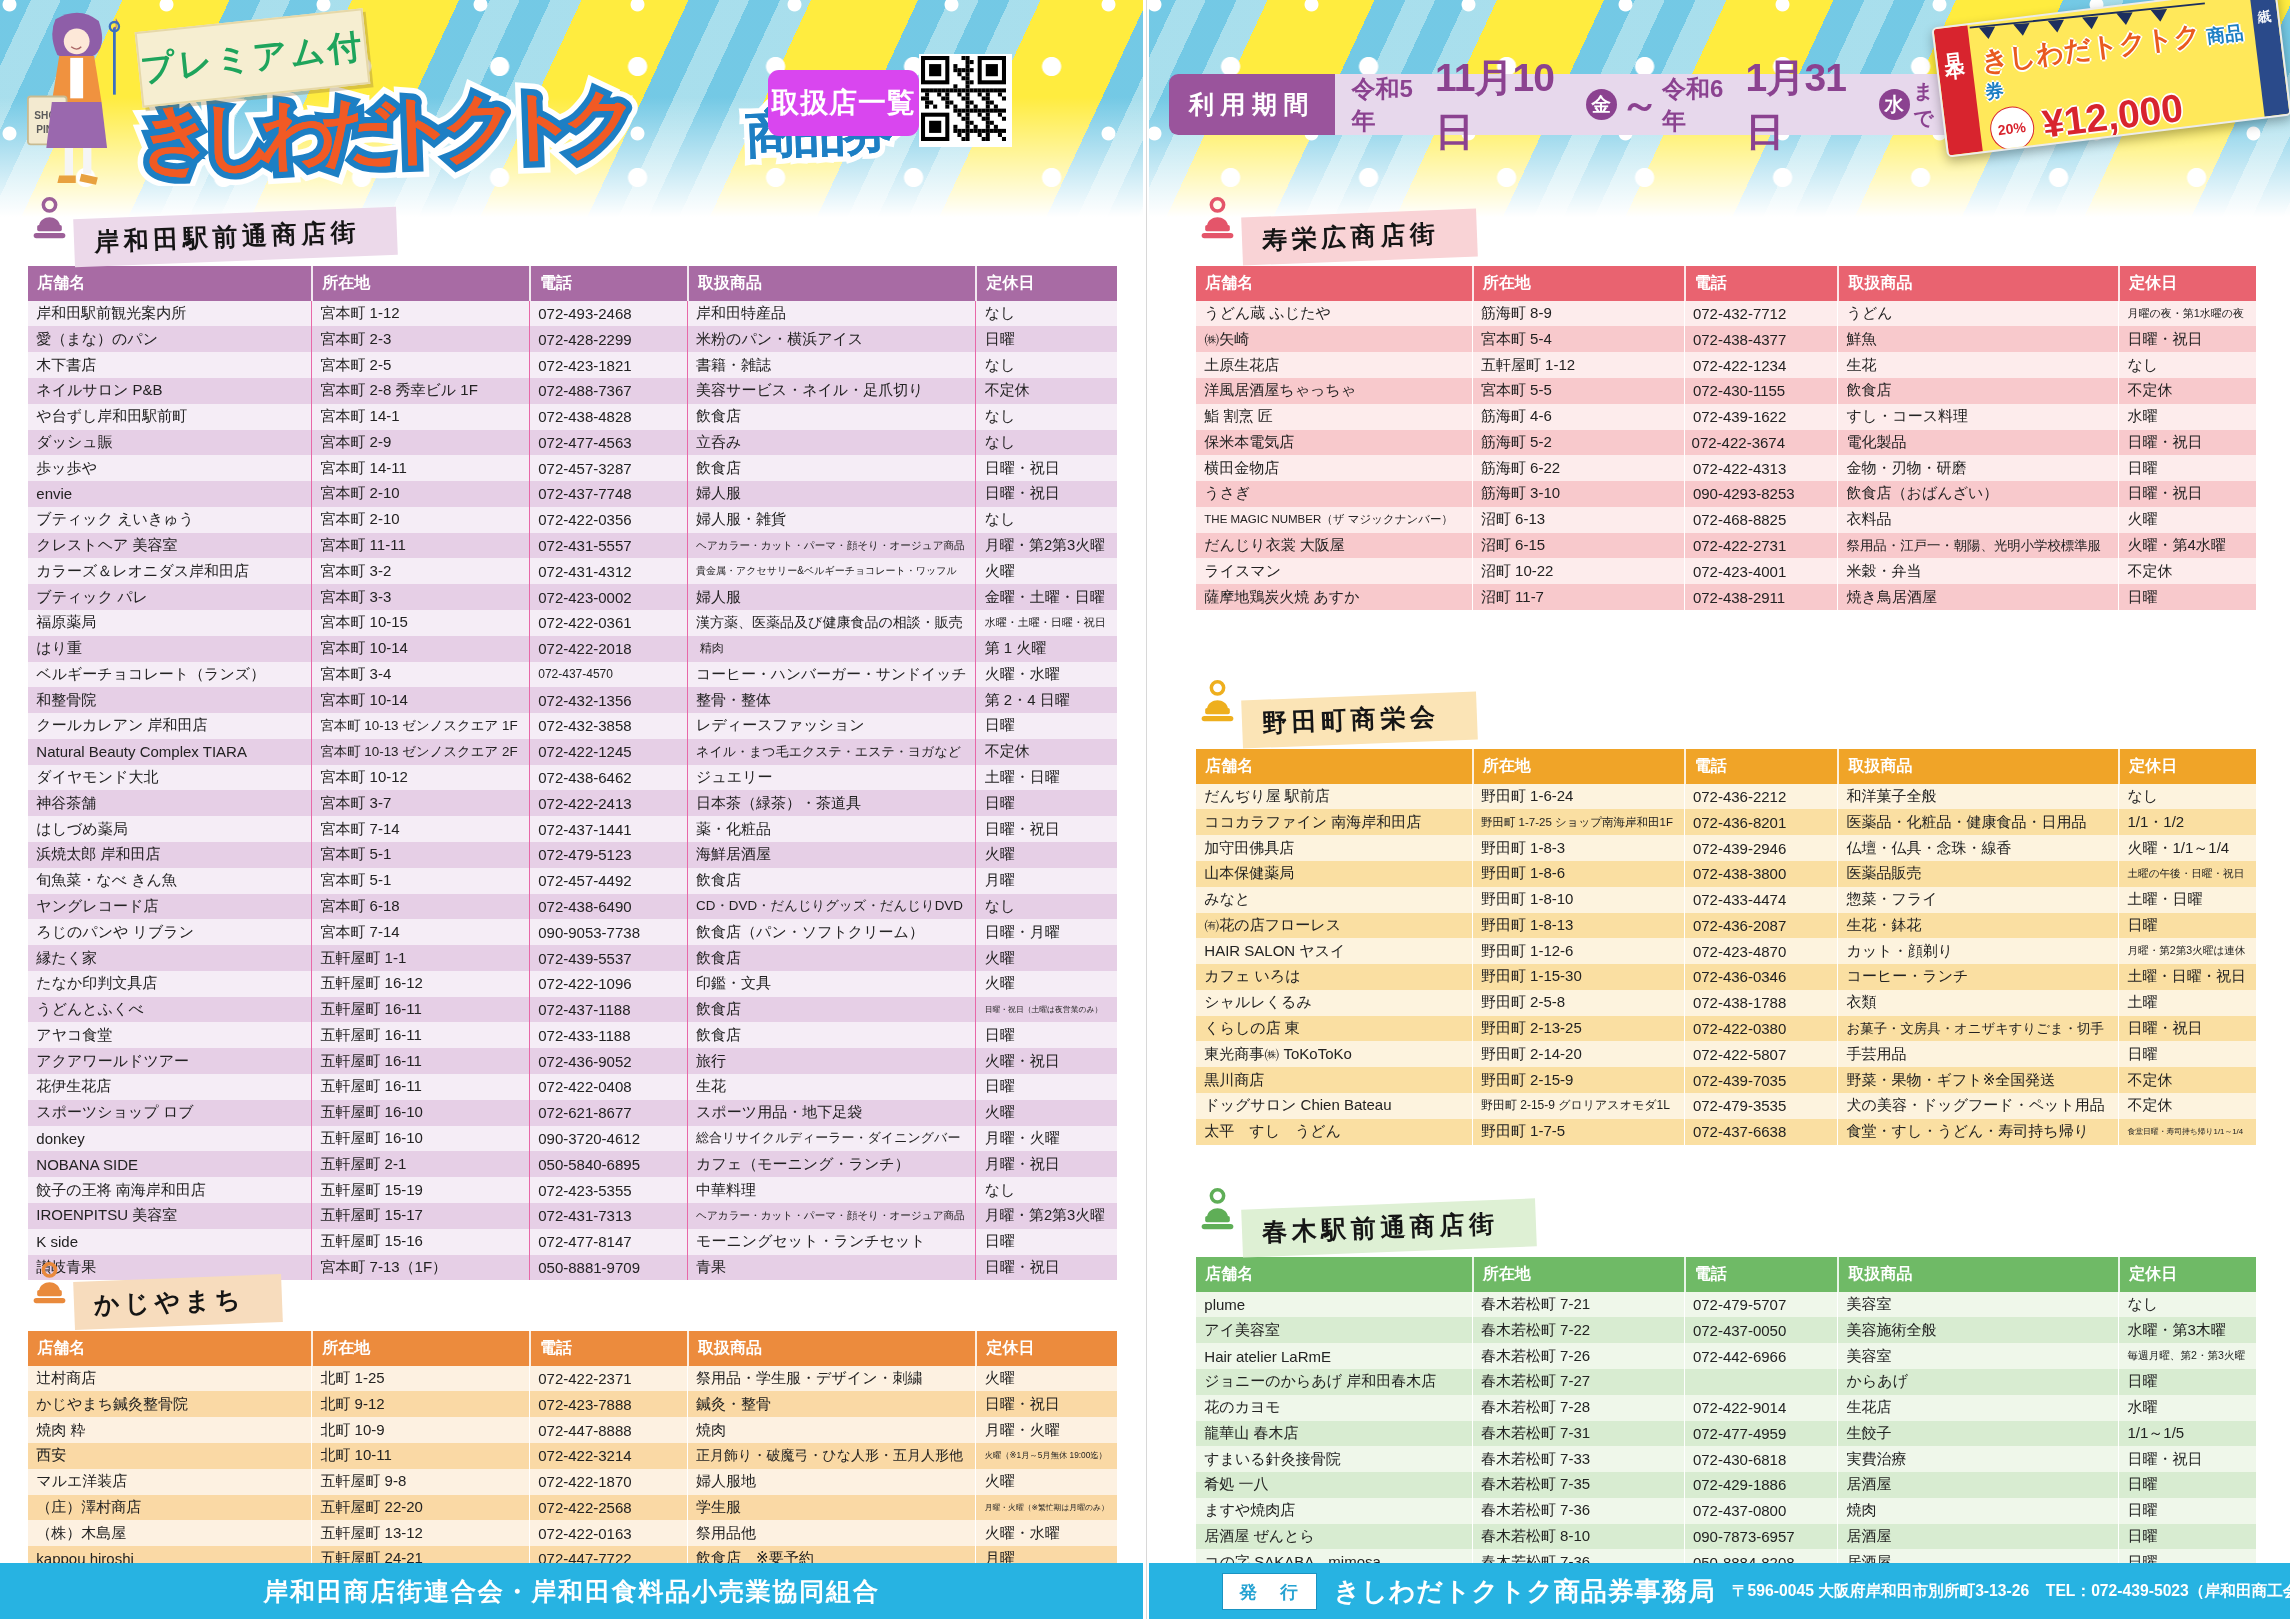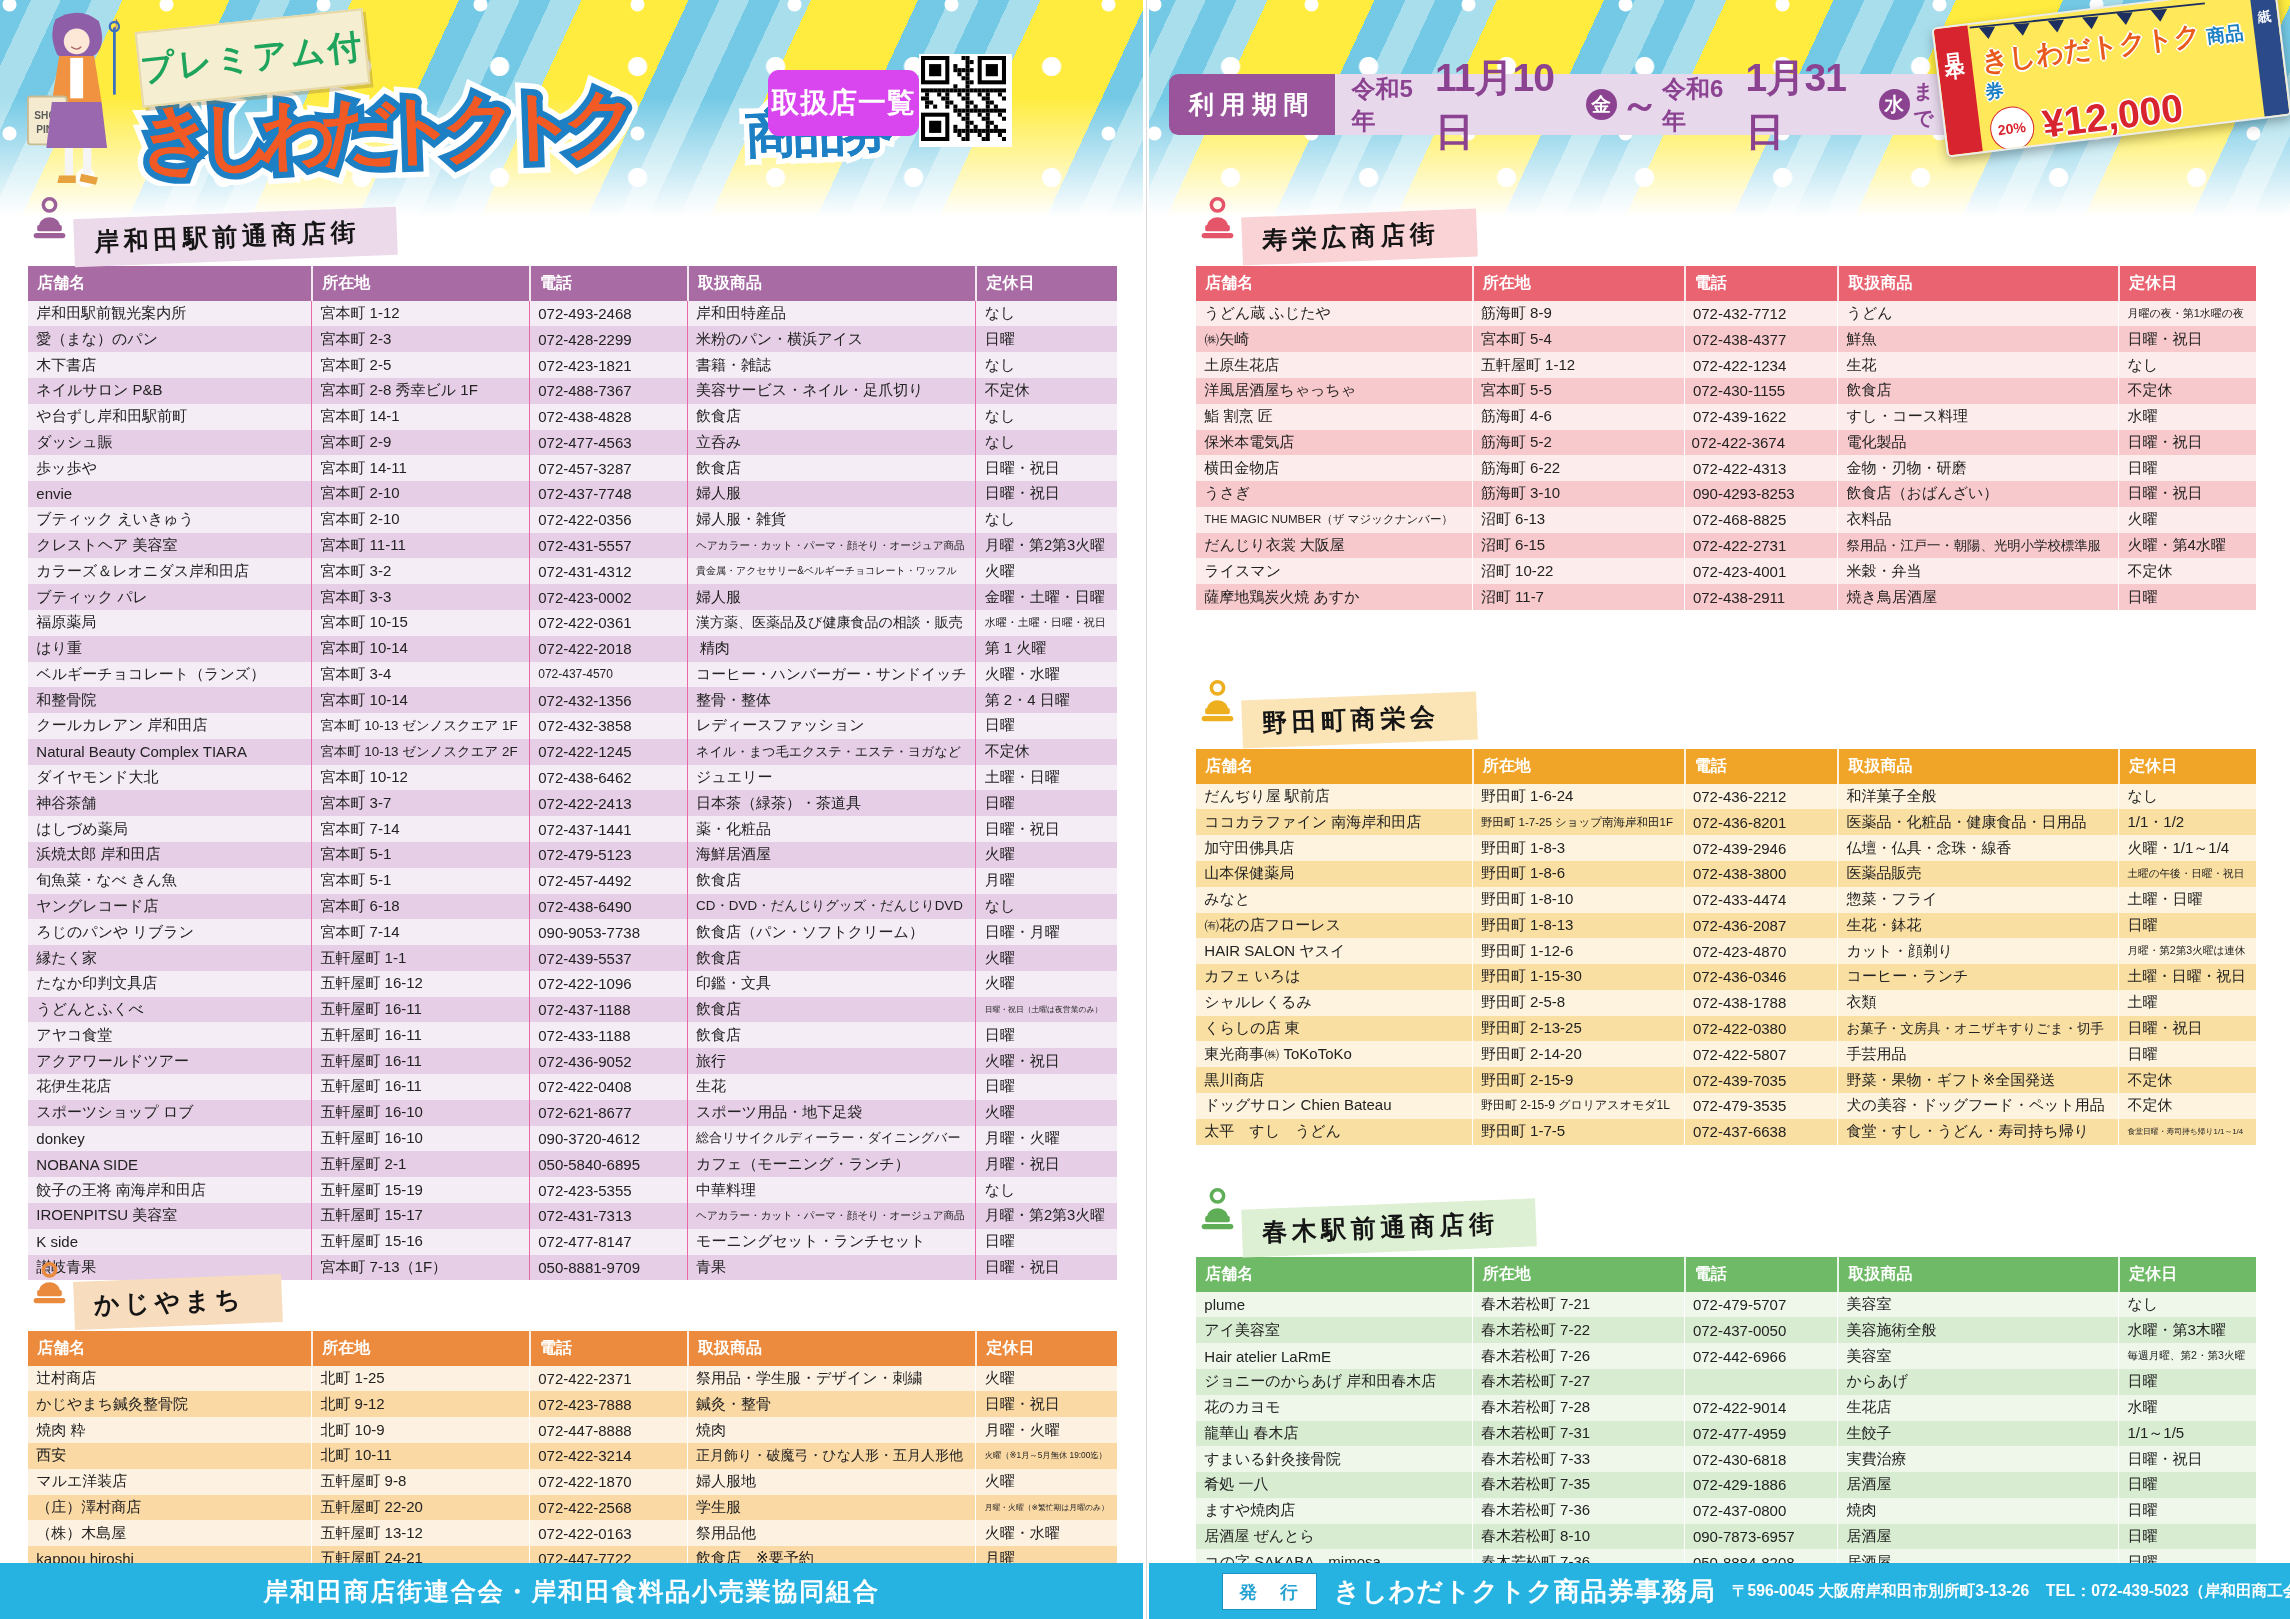--- a/index.html
+++ b/index.html
@@ -403,21 +403,21 @@
               <td style="font-size: 15px;">福原薬局</td>
               <td style="font-size: 15px;">宮本町 10-15</td>
               <td style="font-size: 15px;">072-422-0361</td>
               <td style="font-size: 14px;">漢方薬、医薬品及び健康食品の相談・販売</td>
               <td style="font-size: 11px;">水曜・土曜・日曜・祝日</td>
             </tr>
             <tr>
               <td style="font-size: 15px;">はり重</td>
               <td style="font-size: 15px;">宮本町 10-14</td>
               <td style="font-size: 15px;">072-422-2018</td>
-              <td style="font-size: 15px; padding-left: 12px;">精肉</td>
+              <td style="font-size: 12px; padding-left: 12px;">精肉</td>
               <td style="font-size: 15px;">第 1 火曜</td>
             </tr>
             <tr>
               <td style="font-size: 15px;">ベルギーチョコレート（ランズ）</td>
               <td style="font-size: 15px;">宮本町 3-4</td>
               <td style="font-size: 12px;">072-437-4570</td>
               <td style="font-size: 14.8px;">コーヒー・ハンバーガー・サンドイッチ</td>
               <td style="font-size: 15px;">火曜・水曜</td>
             </tr>
             <tr>

